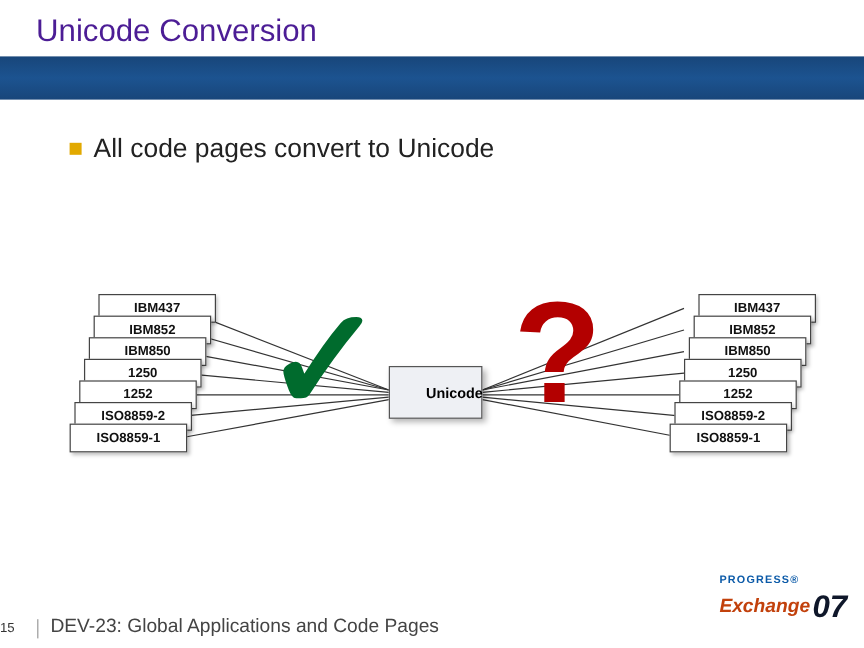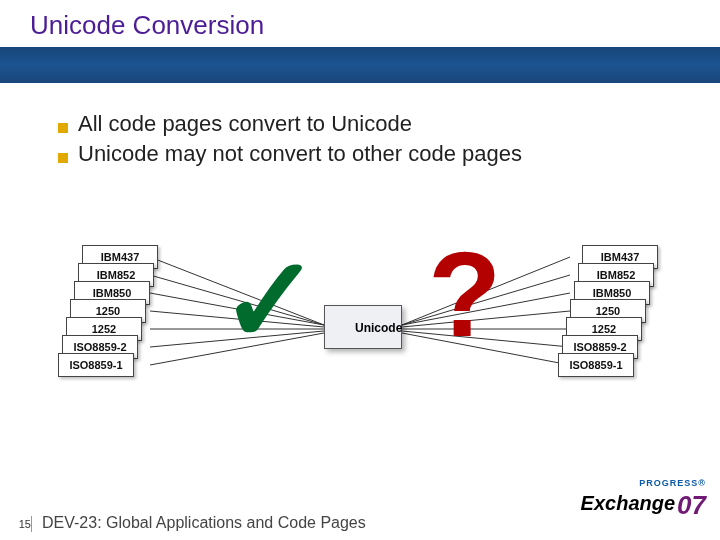--- a/index.html
+++ b/index.html
@@ -24,21 +24,21 @@
     margin-top: 6px;
     height: 36px;
     background: linear-gradient(to bottom, #18467a 0%, #1c5390 50%, #18467a 100%);
   }
   .content {
     padding: 28px 40px 0 58px;
   }
   .bullets { }
   .bullet-row {
     display: flex;
-    align-items: center;
+    align-items: flex-start;
     margin-bottom: 4px;
   }
   .sq {
     width: 10px;
     height: 10px;
     background: #e2a900;
     margin-right: 10px;
     margin-top: 8px;
     flex: none;
   }
@@ -54,21 +54,21 @@
     height: 180px;
   }
   .stack {
     position: absolute;
     width: 110px;
   }
   .stack.left  { left: 58px;  top: 0; }
   .stack.right { left: 558px; top: 0; }
   .cp-box {
     position: absolute;
-    width: 76px;
+    width: 98px;
     height: 24px;
     background: #fff;
     border: 1px solid #444;
     box-shadow: 2px 2px 3px rgba(0,0,0,.25);
     font-size: 11px;
     line-height: 22px;
     text-align: center;
     font-weight: 700;
     color: #111;
   }
@@ -111,83 +111,78 @@
     pointer-events: none;
   }
   .footer {
     position: absolute;
     left: 0; right: 0; bottom: 8px;
     display: flex;
     align-items: flex-end;
   }
   .slide-no {
     width: 32px;
-    text-align: right;
+    text-align: left;
     font-size: 11px;
     color: #333;
     border-right: 1px solid #999;
     padding: 2px 0;
     margin-right: 10px;
   }
   .session {
     font-size: 16px;
     color: #444;
     flex: 1;
   }
   .copyright {
     font-size: 9px;
     color: #444;
     padding-right: 10px;
   }
   .brand {
     position: absolute;
     right: 14px;
     bottom: 26px;
-    text-align: right;
     line-height: 1;
   }
   .brand .progress {
     font-size: 9px;
     letter-spacing: 1px;
     color: #0b5aa8;
     font-weight: 700;
   }
   .brand .exchange {
-    font-size: 20px;
+    font-size: 16px;
     font-weight: 800;
     font-style: italic;
-    color: #000000;
+    color: #c2410c;
   }
   .brand .yr {
     font-size: 26px;
     font-weight: 800;
-    color: #701a75;
+    color: #0f172a;
     font-style: italic;
     margin-left: 2px;
     position: relative;
     top: 4px;
   }
 </style>
 </head>
 <body>
 
 <div class="title-wrap">
   <div class="title">Unicode Conversion</div>
 </div>
 <div class="blue-bar"></div>
 
 <div class="content">
   <div class="bullets">
     <div class="bullet-row">
       <div class="sq"></div>
       <div class="bullet-text">All code pages convert to Unicode</div>
-    </div>
-    <div class="bullet-row">
-      <div class="sq"></div>
-      <div class="bullet-text">Unicode may not convert to other code pages</div>
     </div>
   </div>
 </div>
 
 <div class="diagram">
   <svg class="lines" viewBox="0 0 720 180">
     <g stroke="#333" stroke-width="1" fill="none">
       <line x1="150" y1="12" x2="324" y2="80"></line>
       <line x1="150" y1="30" x2="324" y2="80"></line>
       <line x1="150" y1="48" x2="324" y2="80"></line>

